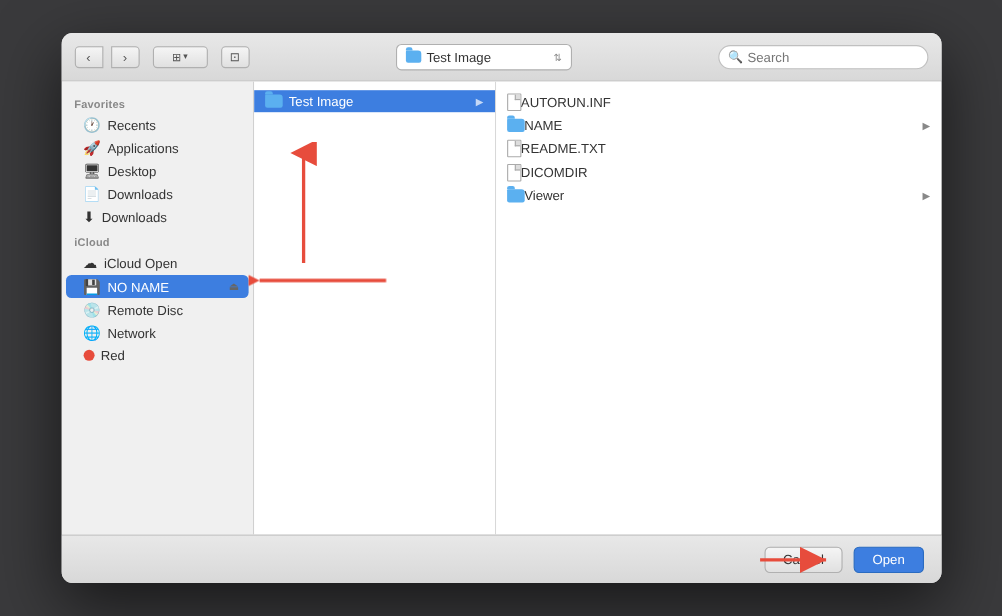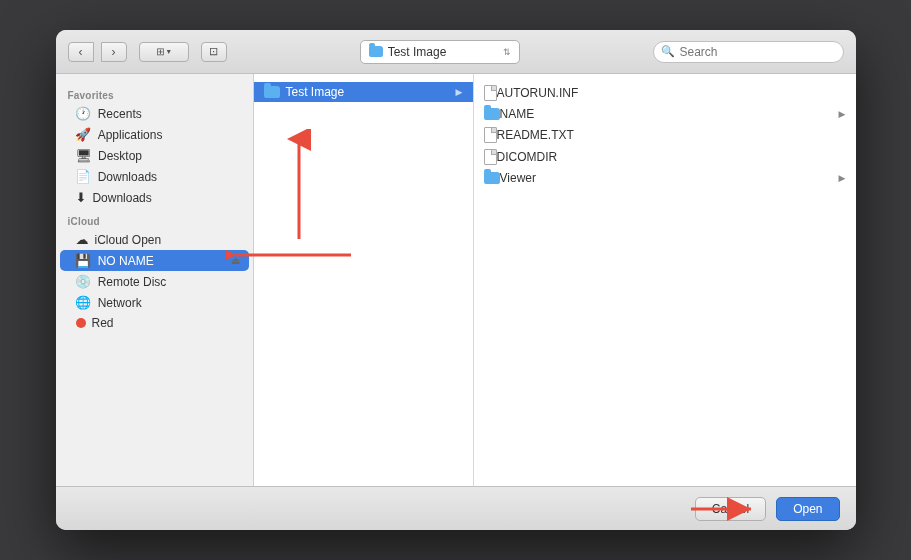--- a/index.html
+++ b/index.html
@@ -139,21 +139,21 @@
       font-size: 12px;
       color: #b91c1c;
       width: 100%;
     }
     .content-area {
       display: flex;
       flex: 1;
       overflow: hidden;
     }
     .sidebar {
-      width: 198px;
+      width: 175px;
       background: #f0f0f0;
       border-right: 1px solid #d0d0d0;
       overflow-y: auto;
       padding: 8px 0;
       flex-shrink: 0;
     }
     .sidebar-section-header {
       font-size: 10px;
       font-weight: 600;
       color: #888;

